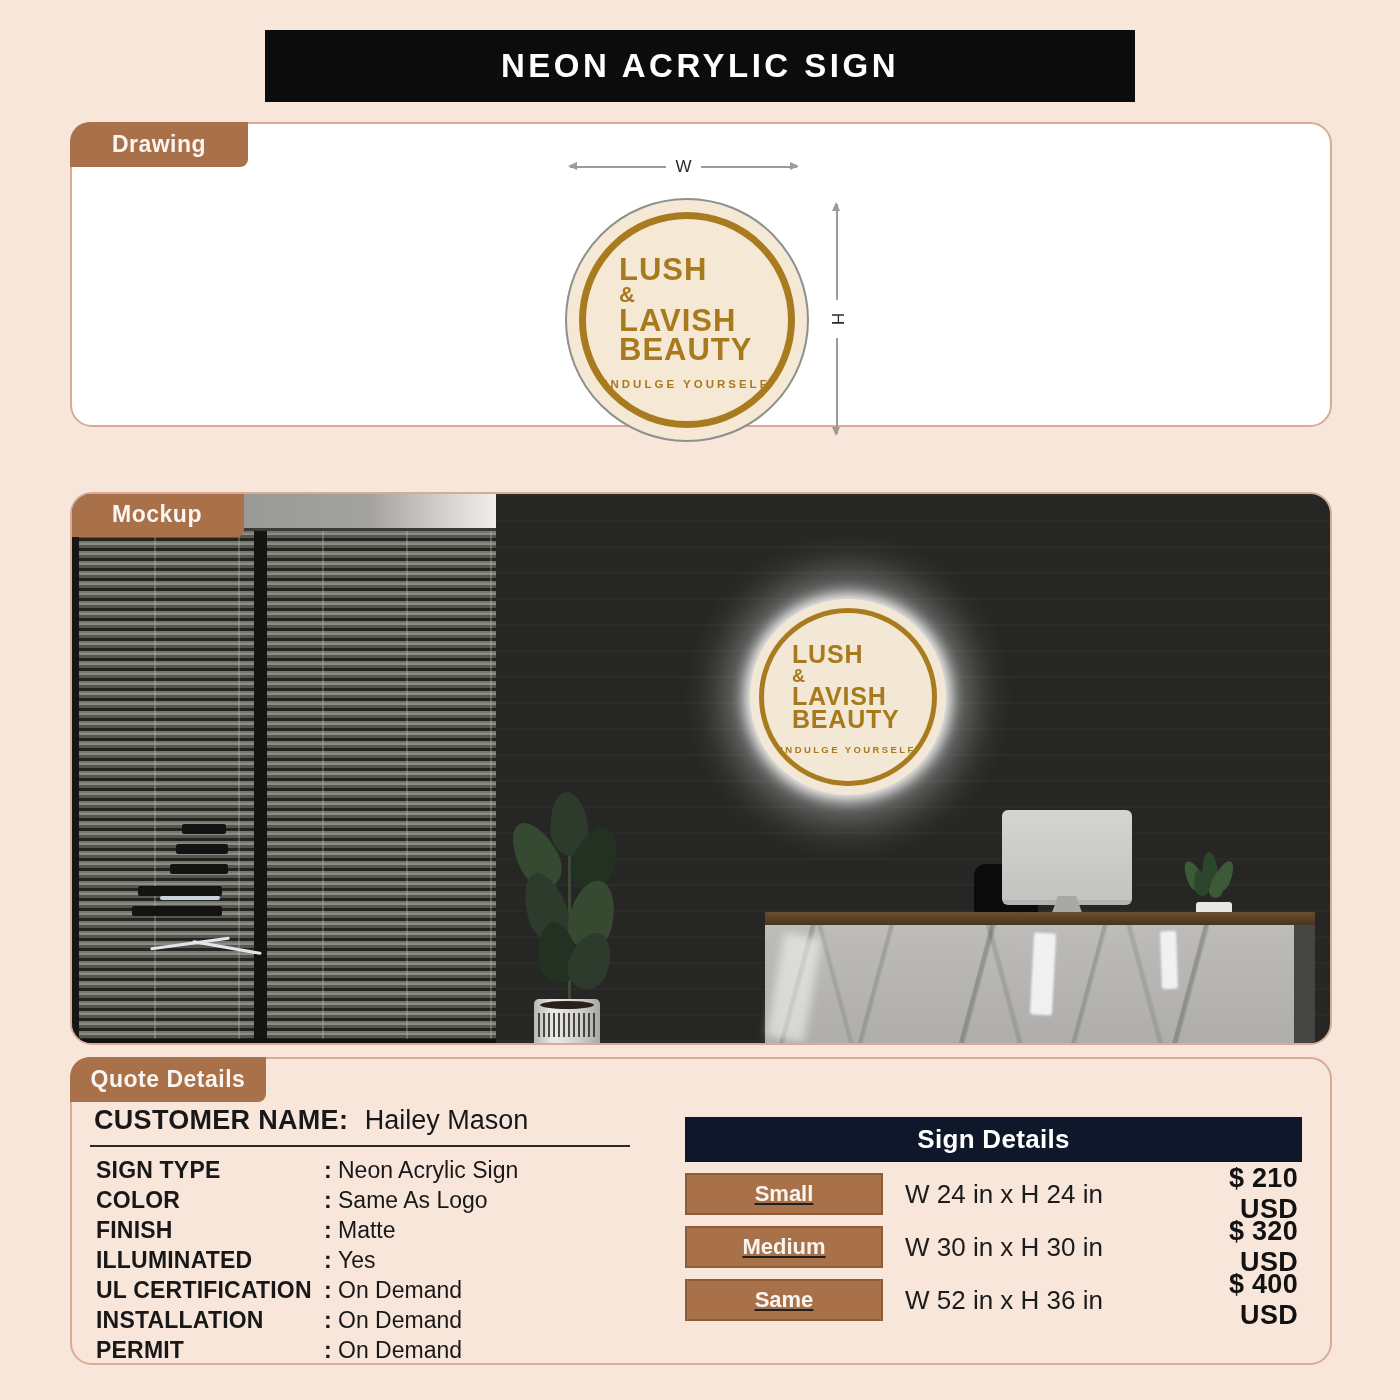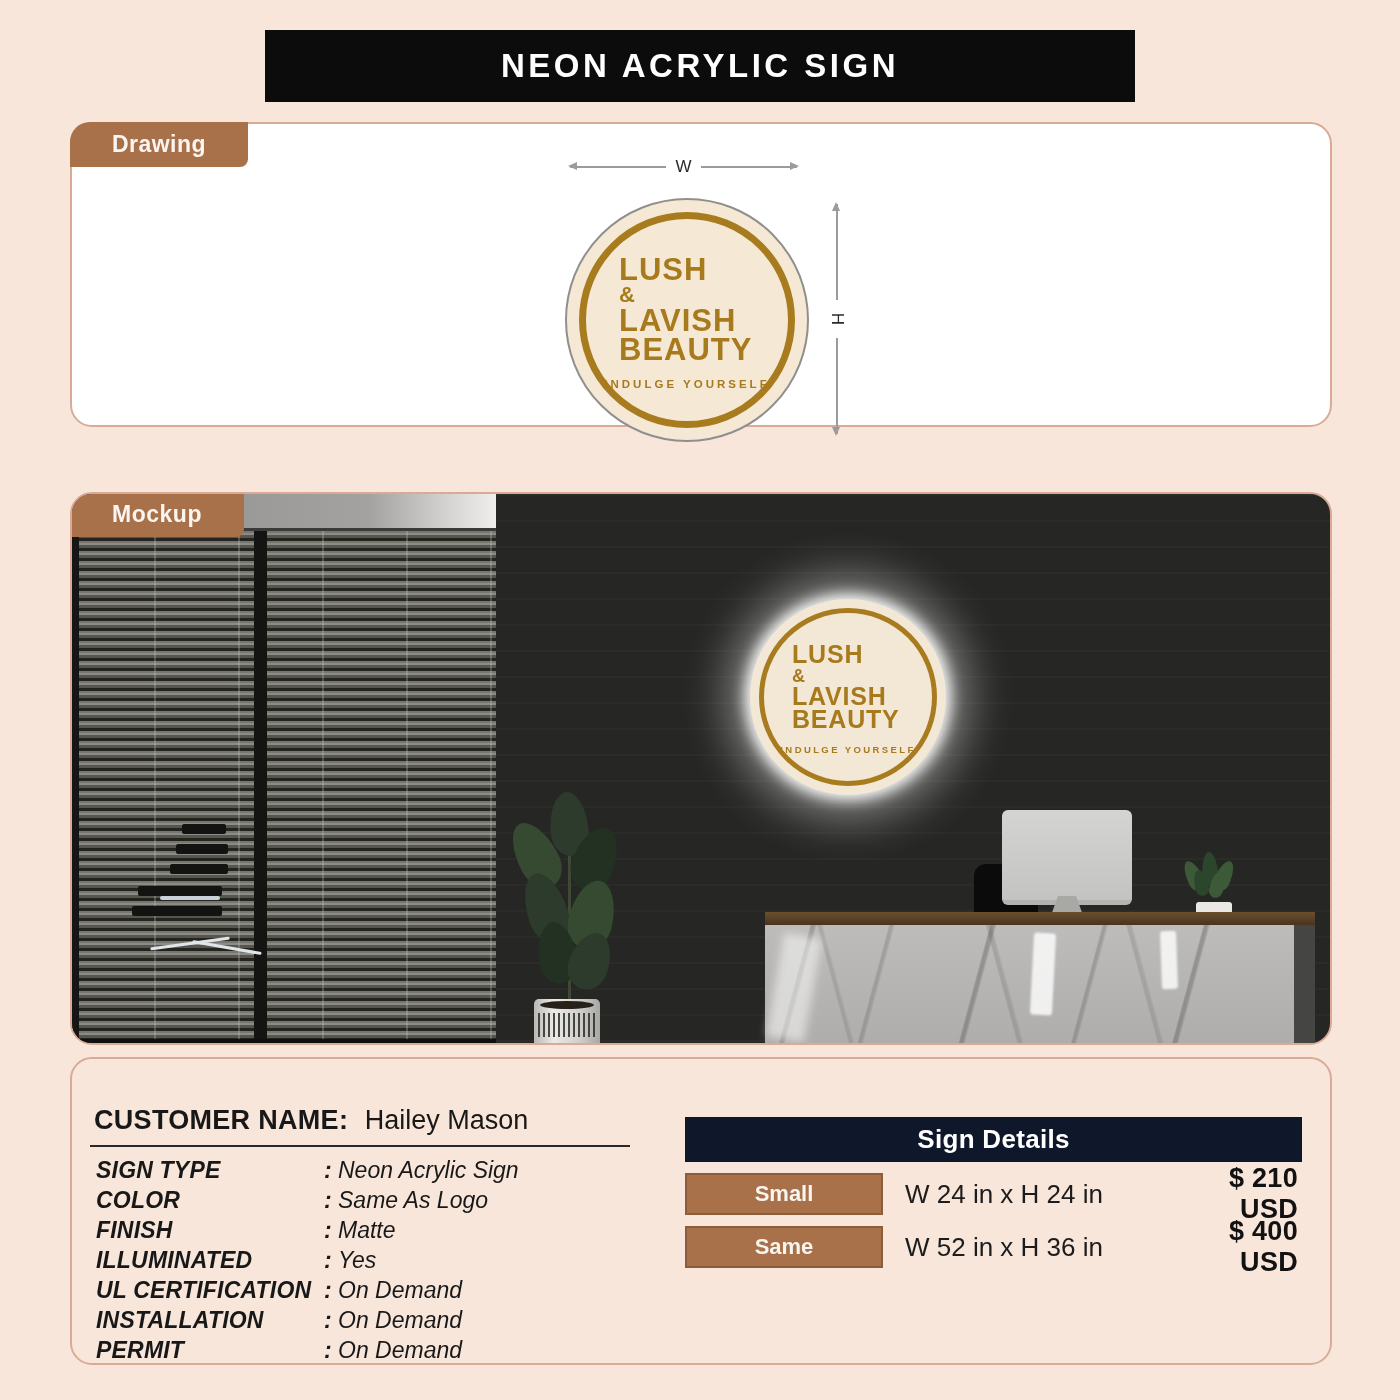--- a/index.html
+++ b/index.html
@@ -109,31 +109,31 @@
   .dlf4{left:16px;top:18px;width:14px;height:26px;transform:rotate(-12deg);background:#2c462b;}
   .dlf5{left:32px;top:20px;width:14px;height:26px;transform:rotate(12deg);}
   .desk-pot{left:1124px;top:408px;width:36px;height:23px;background:#e9e8e4;border-radius:3px 3px 8px 8px;}
 
   
   .quote-panel{top:1057px;height:308px;background:#f8e6db;}
   .customer-row{position:absolute;left:22px;top:46px;white-space:nowrap;}
   .customer-label{font-size:27px;font-weight:700;letter-spacing:.3px;color:#181818;}
   .customer-name{font-size:27px;font-weight:400;color:#181818;margin-left:12px;}
   .customer-underline{position:absolute;left:18px;top:86px;width:540px;height:2px;background:#2a2a2a;}
-  .specs{position:absolute;left:24px;top:96px;width:580px;font-style:italic;}
+  .specs{position:absolute;left:24px;top:96px;width:580px;}
   .spec-row{display:flex;height:30px;align-items:center;}
   .spec-label{width:228px;font-size:23px;font-weight:700;color:#181818;letter-spacing:.2px;}
   .spec-colon{font-size:23px;font-weight:700;color:#181818;width:14px;}
   .spec-value{font-size:23px;font-weight:400;color:#181818;}
   .sign-details{position:absolute;left:613px;top:58px;width:617px;}
   .sd-header{height:45px;background:#0f172a;display:flex;align-items:center;justify-content:center;}
   .sd-header span{color:#ffffff;font-size:26px;font-weight:700;letter-spacing:.3px;}
   .sd-row{display:flex;align-items:center;height:42px;margin-top:11px;}
   .size-chip{width:198px;height:100%;background:#a9714a;border:2px solid #8d5c3a;box-sizing:border-box;
-    display:flex;align-items:center;justify-content:center;}
+    display:flex;align-items:center;justify-content:center;text-decoration:underline;}
   .size-chip span{color:#f8f4ef;font-size:22px;font-weight:700;}
   .sd-dims{margin-left:22px;width:308px;font-size:26px;font-weight:400;color:#1c1c1c;}
   .sd-price{flex:1;text-align:right;font-size:27px;font-weight:700;color:#121212;padding-right:4px;letter-spacing:.3px;}
 </style>
 </head>
 <body>
 
 <div id="canvas">
 
   <div class="abs title-bar">
@@ -239,20 +239,23 @@
       <div class="sheen sheen2"></div>
     </div>
     <div class="abs desk-side"></div>
 
     <div class="tab" style="width:174px;">
       <span>Mockup</span>
     </div>
   </div>
 
   <div class="abs panel quote-panel">
+    <div class="tab" style="width:196px;">
+      <span>Quote Details</span>
+    </div>
 
     <div class="customer-row">
       <span class="customer-label">CUSTOMER NAME:</span>
       <span class="customer-name">Hailey Mason</span>
     </div>
     <div class="customer-underline"></div>
 
     <div class="specs">
       <div class="spec-row">
         <span class="spec-label">SIGN TYPE</span>
@@ -297,20 +300,27 @@
       </div>
       <div class="sd-row">
         <div class="size-chip">
           <span>Small</span>
         </div>
         <div class="sd-dims">W 24 in x H 24 in</div>
         <div class="sd-price">$ 210 USD</div>
       </div>
       <div class="sd-row">
         <div class="size-chip">
+          <span>Medium</span>
+        </div>
+        <div class="sd-dims">W 30 in x H 30 in</div>
+        <div class="sd-price">$ 320 USD</div>
+      </div>
+      <div class="sd-row">
+        <div class="size-chip">
           <span>Same</span>
         </div>
         <div class="sd-dims">W 52 in x H 36 in</div>
         <div class="sd-price">$ 400 USD</div>
       </div>
     </div>
   </div>
 
 </div>
 

